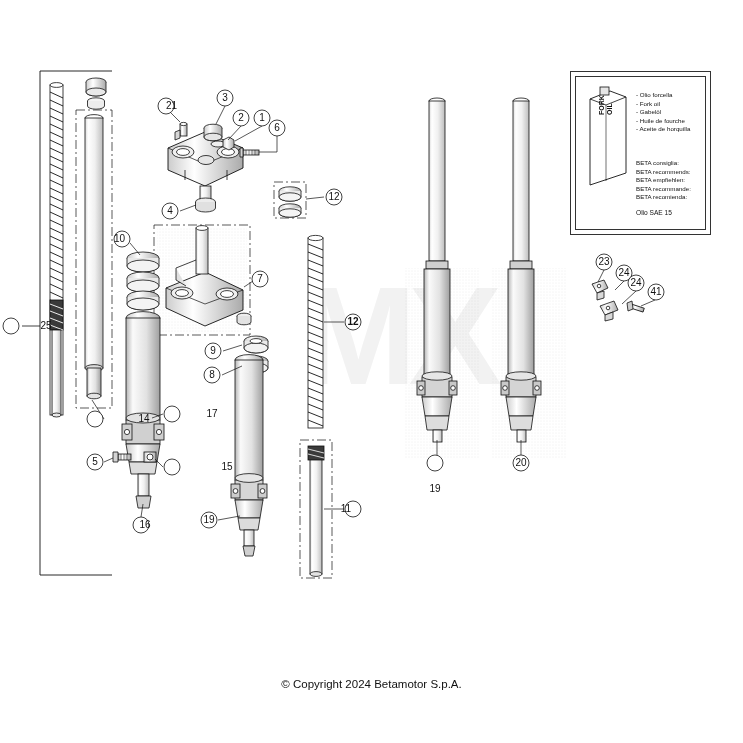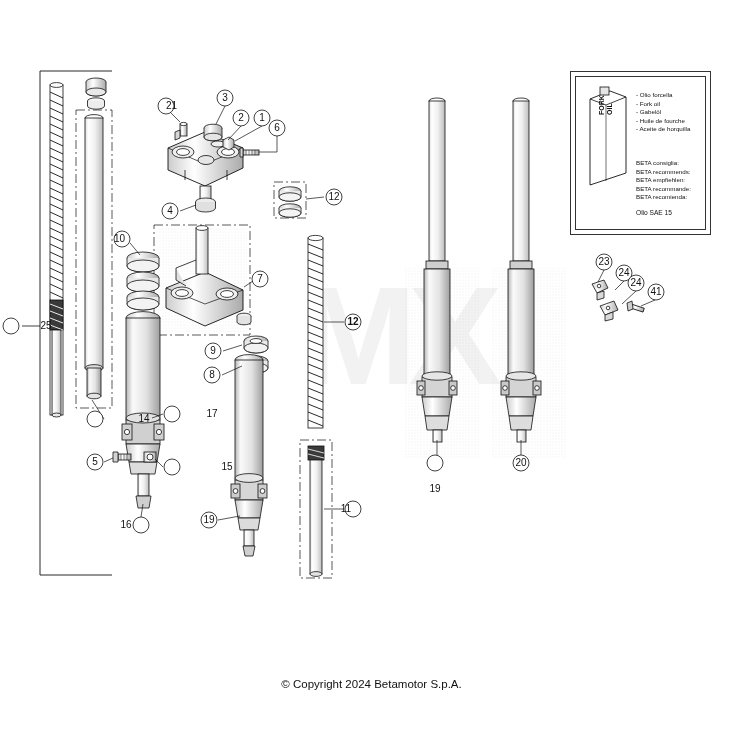--- a/index.html
+++ b/index.html
@@ -577,21 +577,21 @@
       <div class="callout" style="left: 277px; top: 128px;">6</div>
       <div class="callout" style="left: 260px; top: 279px;">7</div>
       <div class="callout" style="left: 212px; top: 375px;">8</div>
       <div class="callout" style="left: 213px; top: 351px;">9</div>
       <div class="callout" style="left: 114px; top: 239px; text-align: right;">10</div>
       <div class="callout" style="left: 346px; top: 509px;">11</div>
       <div class="callout" style="left: 353px; top: 322px; font-weight: bold;">12</div>
       <div class="callout" style="left: 334px; top: 197px;">12</div>
       <div class="callout" style="left: 89px; top: 419px; margin-left: 44px;">14</div>
       <div class="callout" style="left: 172px; top: 467px; margin-left: 44px;">15</div>
-      <div class="callout" style="left: 126px; top: 525px;">16</div>
+      <div class="callout" style="left: 145px; top: 525px;">16</div>
       <div class="callout" style="left: 172px; top: 414px; padding-left: 40px;">17</div>
       <div class="callout" style="left: 209px; top: 520px;">19</div>
       <div class="callout" style="left: 435px; top: 489px;">19</div>
       <div class="callout" style="left: 521px; top: 463px;">20</div>
       <div class="callout" style="left: 166px; top: 106px; text-align: right;">21</div>
       <div class="callout" style="left: 656px; top: 292px;">41</div>
       <div class="callout" style="left: 604px; top: 262px;">23</div>
       <div class="callout" style="left: 624px; top: 273px;">24</div>
       <div class="callout" style="left: 636px; top: 283px;">24</div>
       <div class="callout" style="left: 11px; top: 326px; margin-left: 24px;">25</div>

